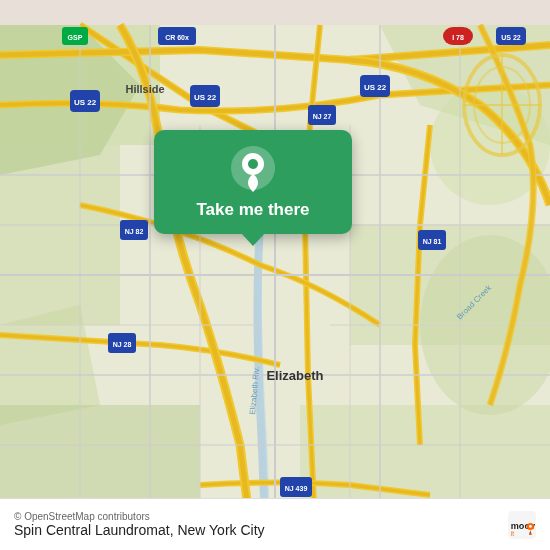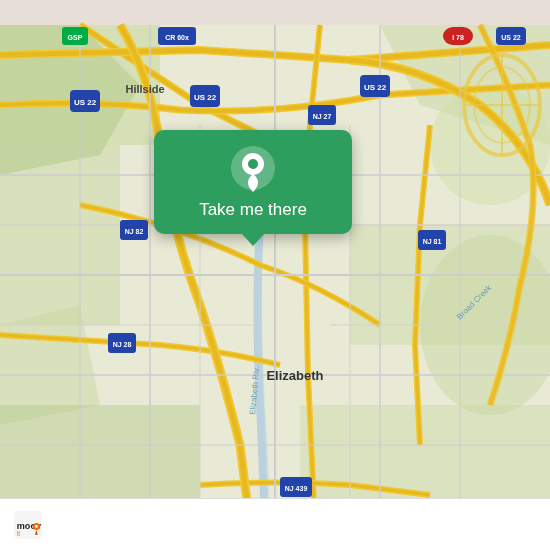--- a/index.html
+++ b/index.html
@@ -226,24 +226,28 @@
   </svg>
 
   <div id="popup-card">
 
     <svg id="popup-icon" viewBox="0 0 48 48" xmlns="http://www.w3.org/2000/svg">
       <circle cx="24" cy="24" r="22" fill="white" opacity="0.25"></circle>
       <circle cx="24" cy="20" r="10" fill="white" stroke="white" stroke-width="2"></circle>
       <circle cx="24" cy="20" r="5" fill="#2e9e5e"></circle>
       <path d="M 24 30 Q 14 38 24 48 Q 34 38 24 30" fill="white"></path>
     </svg>
-    <span id="popup-label-text" style="color: white; font-size: 17px; font-weight: 400; text-align: left; cursor: pointer;">Take me there</span>
+    <span id="popup-label-text" style="color: white; font-size: 17px; font-weight: 700; text-align: left; cursor: pointer;">Take me there</span>
   </div>
 
   <div id="bottom-bar">
+    <div id="bottom-left">
+      <span id="copyright-text">© OpenStreetMap contributors</span>
+      <span id="location-title">Spin Central Laundromat, New York City</span>
+    </div>
     <div id="moovit-logo">
       <svg id="moovit-icon" viewBox="0 0 40 40" xmlns="http://www.w3.org/2000/svg">
 
         <rect width="40" height="40" rx="6" fill="#f5f5f5"></rect>
         <text x="4" y="26" font-size="13" font-weight="bold" fill="#222" font-family="Arial">moov</text>
         <text x="4" y="36" font-size="9" fill="#ff6600" font-family="Arial">it</text>
 
         <circle cx="32" cy="22" r="5" fill="#ff6600"></circle>
         <path d="M32 27 L30 34 L34 34 Z" fill="#cc4400"></path>
         <circle cx="32" cy="22" r="2" fill="white"></circle>

